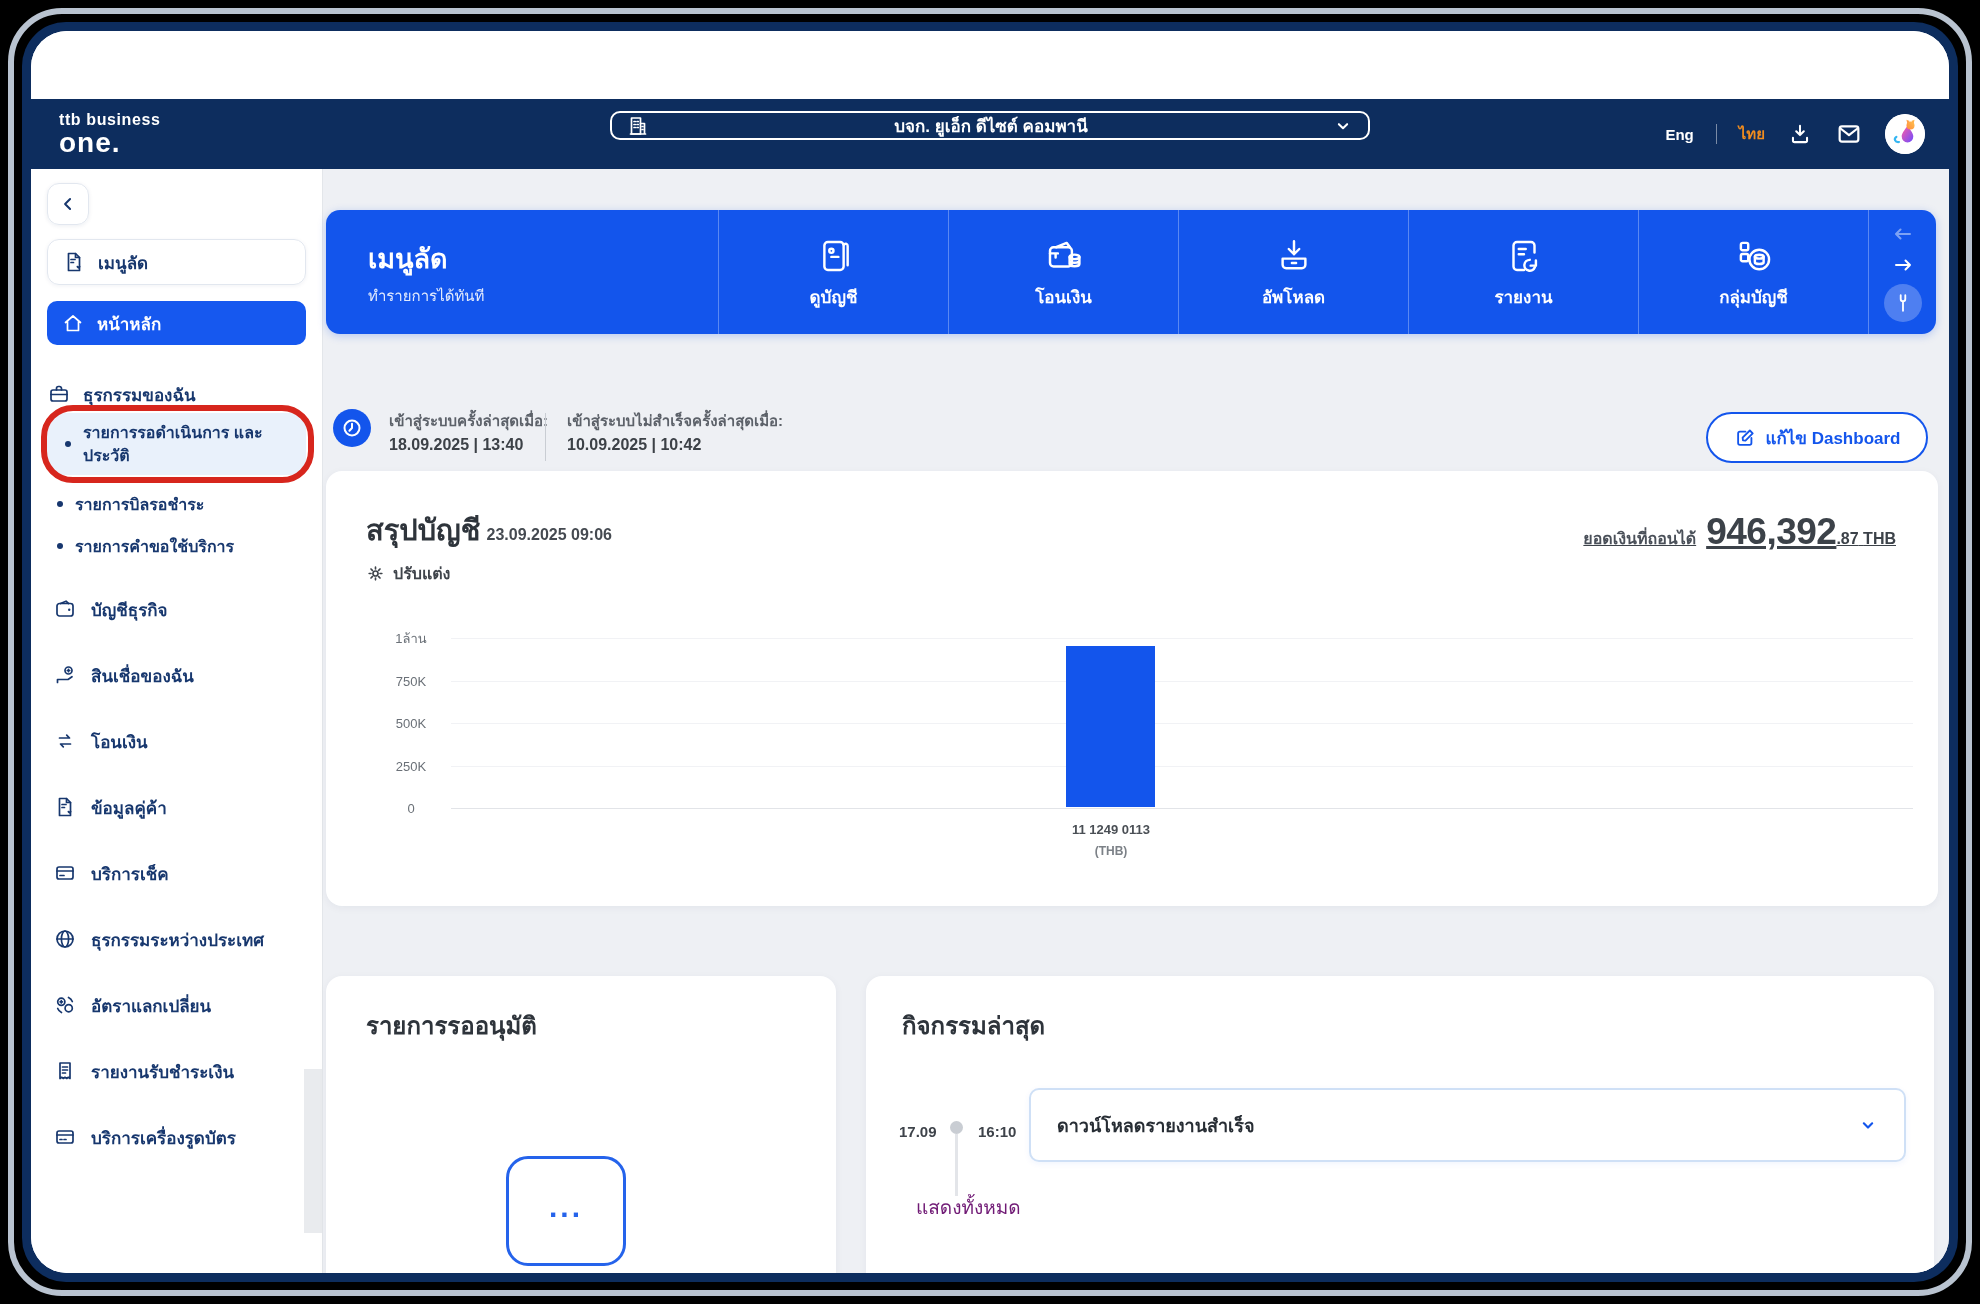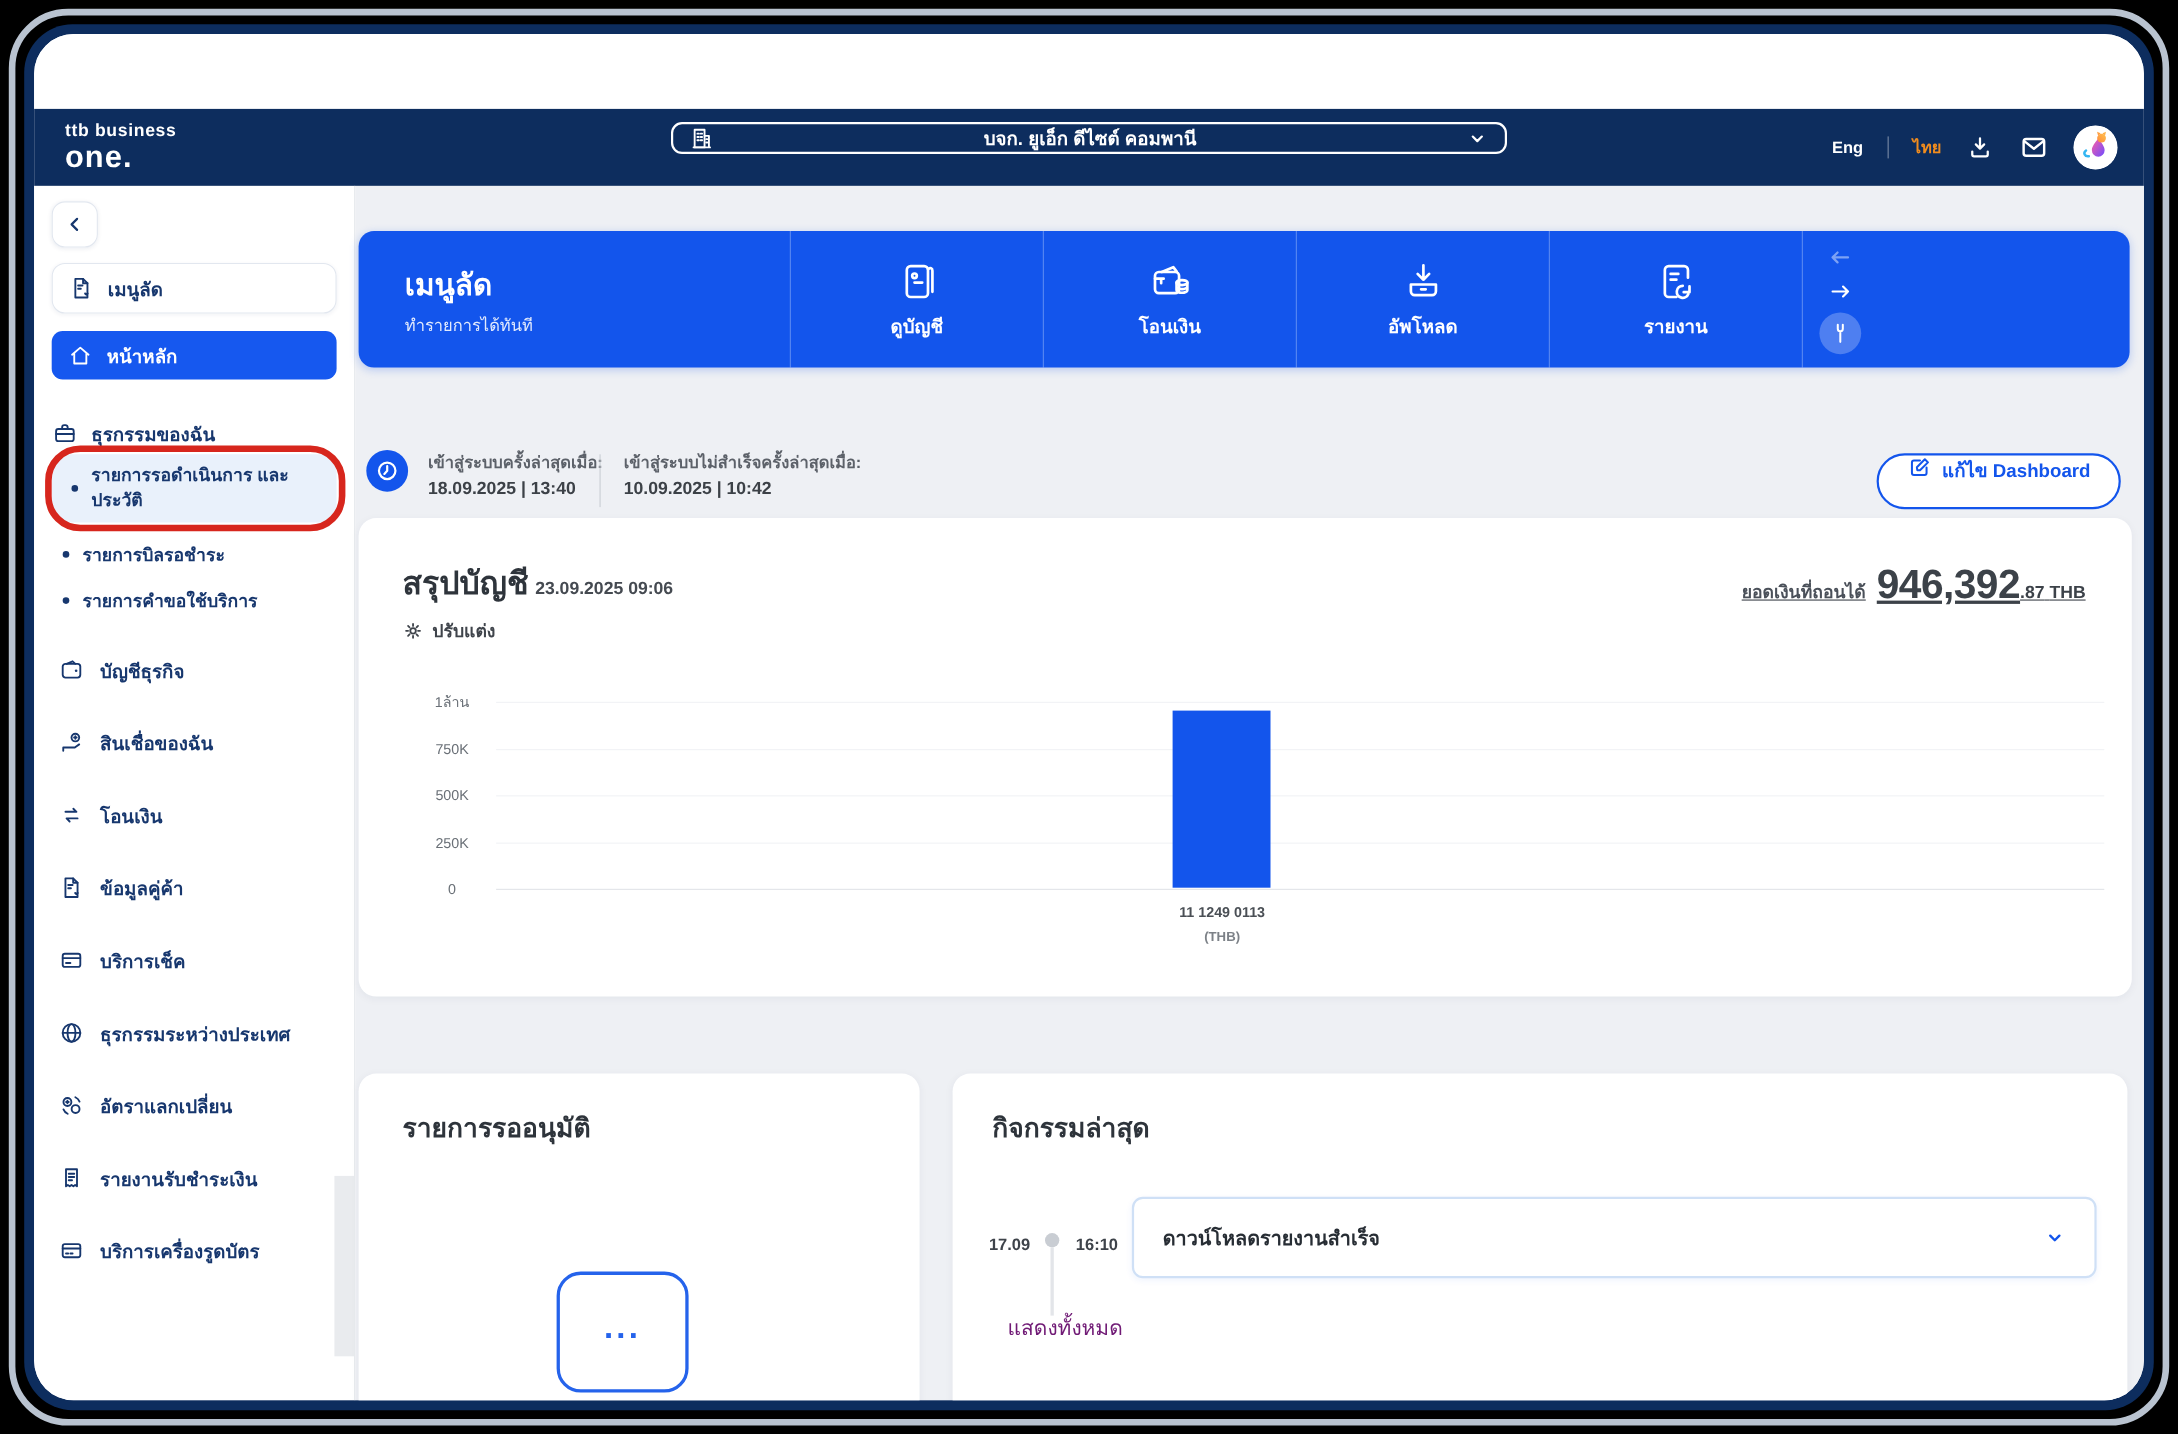--- a/index.html
+++ b/index.html
@@ -62,21 +62,21 @@
   .wrench-circle{width:38px;height:38px;border-radius:50%;background:rgba(255,255,255,.25);display:flex;align-items:center;
     justify-content:center;cursor:pointer;color:#fff;}
   
   .clock-circle{position:absolute;left:10px;top:240px;width:38px;height:38px;border-radius:50%;background:#1355ec;
     display:flex;align-items:center;justify-content:center;color:#fff;}
   .login-col{position:absolute;top:244px;line-height:1;}
   .login-col .l{font-size:15px;color:#5c6169;font-weight:600;}
   .login-col .v{font-size:16px;color:#3c4147;font-weight:700;margin-top:9px;}
   .login-div{position:absolute;left:222px;top:244px;width:1px;height:48px;background:#c9cdd3;}
   .edit-btn{position:absolute;left:1383px;top:243px;width:222px;height:51px;border:2px solid #1355ec;border-radius:26px;
-    background:#fff;color:#1355ec;display:flex;justify-content:center;gap:10px;font-size:17px;
+    background:#fff;color:#1355ec;display:flex;align-items:center;justify-content:center;gap:10px;font-size:17px;
     font-weight:700;cursor:pointer;}
   
   .card{position:absolute;background:#fff;border-radius:16px;box-shadow:0 2px 8px rgba(20,40,80,.05);}
   .summary{left:3px;top:302px;width:1612px;height:435px;}
   .sum-title-row{position:absolute;left:40px;top:36px;display:flex;align-items:baseline;gap:6px;}
   .sum-title{font-size:29px;font-weight:700;color:#2e343b;}
   .sum-date{font-size:16px;font-weight:600;color:#454a51;}
   .customize{position:absolute;left:40px;top:90px;display:flex;align-items:center;gap:8px;color:#3f444b;cursor:pointer;}
   .customize .t{font-size:16px;font-weight:600;}
   .balance{position:absolute;right:42px;top:40px;display:flex;align-items:baseline;color:#3c4249;text-decoration:underline;}
@@ -373,20 +373,32 @@
         <span>
           <svg class="oic" width="42" height="42" viewBox="0 0 24 24" style="stroke:#fff;stroke-width:1.4">
             <path d="M18 10V6a2 2 0 00-2-2H8a2 2 0 00-2 2v12a2 2 0 002 2h4"></path>
             <path d="M9 8h4M9 11h3M15.3 14.2a3.1 3.1 0 102.9 4.2"></path>
                 <path d="M18.8 14.5v3h-3"></path>
           </svg>
         </span>
         <span class="lbl">รายงาน</span>
       </div>
 
+      <div class="qb-item">
+        <span>
+          <svg class="oic" width="42" height="42" viewBox="0 0 24 24" style="stroke:#fff;stroke-width:1.4">
+            <rect x="4.5" y="4.5" width="4.2" height="4.2" rx="1"></rect>
+                <rect x="4.5" y="10.8" width="4.2" height="4.2" rx="1"></rect>
+            <circle cx="15" cy="14" r="5.6"></circle>
+                <ellipse cx="15" cy="12.4" rx="2.5" ry="1.1"></ellipse>
+            <path d="M12.5 12.4v3.1c0 .6 1.1 1.1 2.5 1.1s2.5-.5 2.5-1.1v-3.1"></path>
+          </svg>
+        </span>
+        <span class="lbl">กลุ่มบัญชี</span>
+      </div>
 
       <div class="qb-ctrl">
         <span class="qb-arrow dim">
           <svg class="oic" width="24" height="24" viewBox="0 0 24 24" style="stroke-width:2">
                 <path d="M19 12H5M9.5 7.5L5 12l4.5 4.5"></path>
               </svg>
         </span>
         <span class="qb-arrow">
           <svg class="oic" width="24" height="24" viewBox="0 0 24 24" style="stroke-width:2">
                 <path d="M5 12h14M14.5 7.5L19 12l-4.5 4.5"></path>

